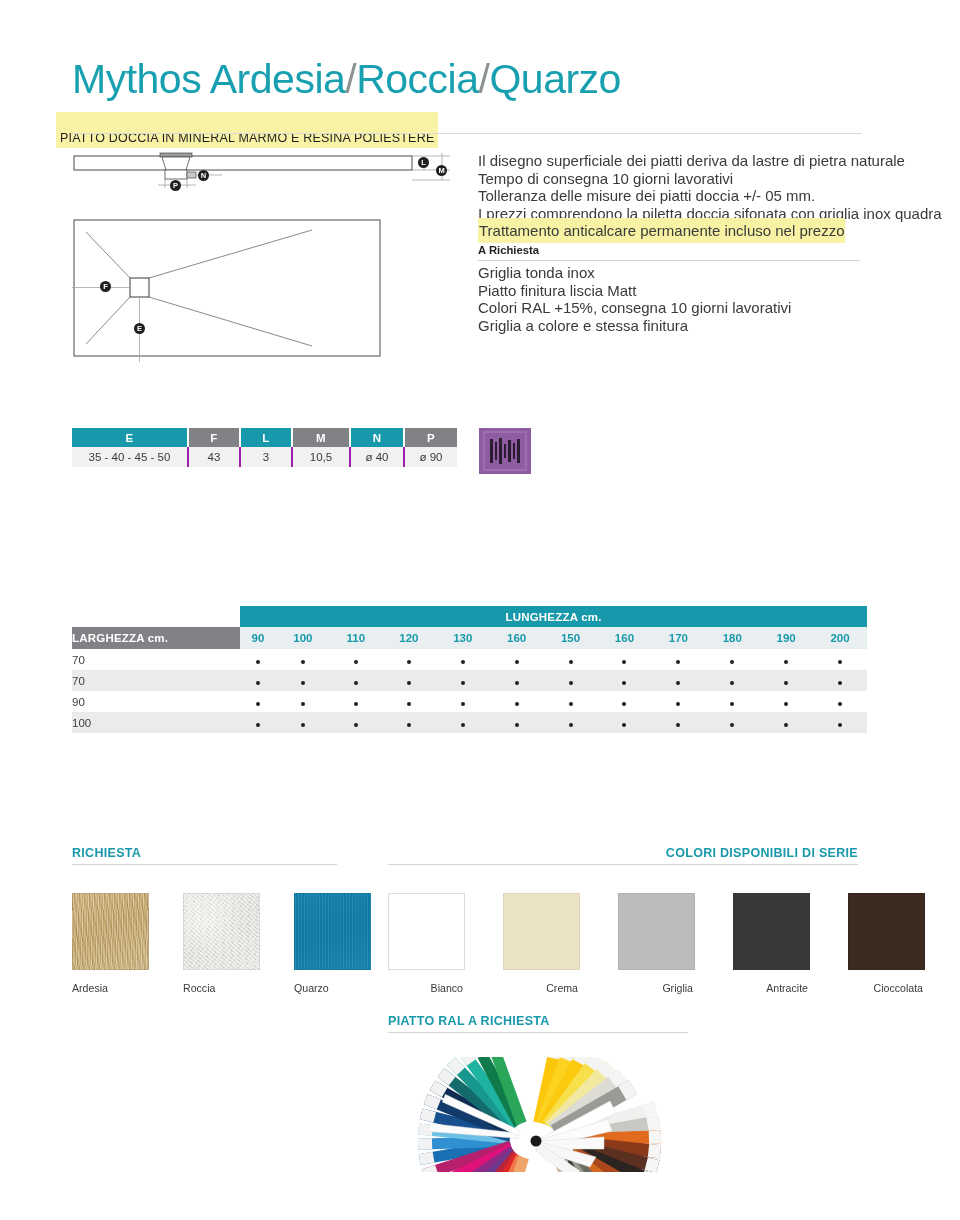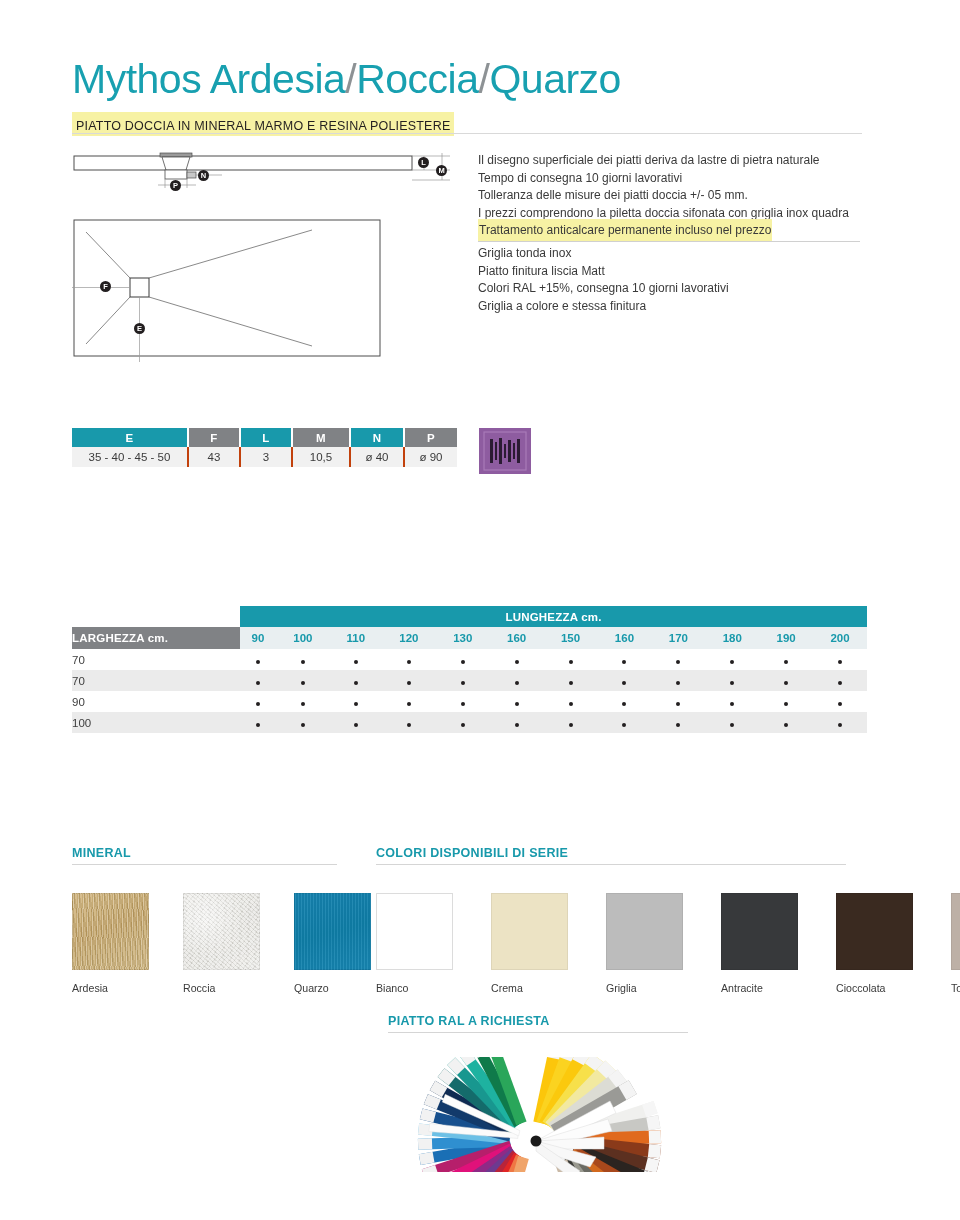--- a/index.html
+++ b/index.html
@@ -12,64 +12,64 @@
 
   
   .title{
     position:absolute;left:72px;top:55px;
     font-size:41px;line-height:48px;font-weight:400;
     letter-spacing:-0.5px;white-space:nowrap;
   }
   .title .t{color:#18a0b0;}
   .title .sl{color:#8d9295;}
   .subtitle{
-    position:absolute;left:72px;top:112px;
+    position:absolute;left:56px;top:112px;
     background:#f7f2a4;color:#231f20;
     font-size:12.5px;line-height:16px;
-    padding:6px 4px 2px 4px;letter-spacing:.2px;white-space:nowrap;
+    padding:18px 4px 2px 4px;letter-spacing:.2px;white-space:nowrap;
   }
   .hdr-rule{
     position:absolute;left:72px;top:133px;width:790px;height:1px;background:#d9d9d9;
   }
 
   
   .drawings{position:absolute;left:72px;top:148px;width:382px;height:230px;}
   .side-view{position:absolute;left:0;top:0;width:382px;height:52px;}
   .plan-view{position:absolute;left:0;top:68px;width:312px;height:148px;}
 
   .marker{
     position:absolute;width:11px;height:11px;border-radius:50%;
     background:#231f20;color:#ffffff;font-size:7.5px;line-height:11px;
     text-align:center;font-weight:700;
   }
 
   
   .desc{position:absolute;left:478px;top:152px;width:390px;}
   .desc .line{
-    font-size:12px;line-height:17.6px;color:#3a3a3a;white-space:nowrap;
+    font-size:15px;line-height:17.6px;color:#3a3a3a;white-space:nowrap;
   }
   .desc .hl{background:#f7f2a4;display:inline;padding:4px 1px;}
   .desc .sect{
     font-size:11.3px;line-height:17px;font-weight:700;color:#231f20;
     margin-top:2px;
   }
   .desc .rule{width:382px;height:1px;background:#d0d0d0;margin:1px 0 3px 0;}
 
   
   .dim-table{position:absolute;left:72px;top:428px;border-collapse:collapse;}
   .dim-table td{
     height:19px;text-align:center;vertical-align:middle;
     font-size:11.5px;padding:0;
   }
   .dim-table tr.head td{color:#ffffff;font-weight:700;font-size:11.5px;letter-spacing:.3px;}
   .dim-table tr.head td.teal{background:#1899ab;}
   .dim-table tr.head td.gray{background:#808285;}
   .dim-table tr.body td{
     background:#f1f1f1;color:#3a3a3a;height:20px;
-    border-right:2px solid #c2410c;
+    border-right:2px solid #a21caf;
   }
   .dim-table tr.head td{border-right:2px solid #ffffff;}
   .dim-table tr.head td:last-child,.dim-table tr.body td:last-child{border-right:none;}
 
   .tex-icon{
     position:absolute;left:479px;top:428px;width:52px;height:46px;
     background:#8e5ca0;display:block;
   }
   .tex-icon .bars{position:absolute;left:0;top:0;right:0;bottom:0;}
 
@@ -106,21 +106,21 @@
     white-space:nowrap;
   }
   .sec-rule{height:1px;background:#d5d5d5;margin-top:4px;}
 
   .finiture{position:absolute;left:72px;top:846px;width:265px;}
   .finiture .row{display:flex;gap:36px;margin-top:28px;}
   .sw{width:75px;}
   .sw .chip{width:75px;height:75px;display:block;border:1px solid rgba(0,0,0,.06);}
   .sw .cap{font-size:10.6px;color:#3a3a3a;margin-top:12px;display:block;}
 
-  .colori{position:absolute;left:376px;top:846px;width:470px;}
+  .colori{position:absolute;left:388px;top:846px;width:470px;text-align:right;}
   .colori .row{display:flex;gap:40px;margin-top:28px;}
   .colori .sw{width:75px;}
 
   .ral{position:absolute;left:388px;top:1014px;width:300px;}
   .ral .fan{margin-top:24px;width:300px;height:115px;display:block;}
 
   
   .tex-ardesia{
     background:
       repeating-linear-gradient(92deg, rgba(255,255,255,.32) 0 1px, rgba(0,0,0,.05) 1px 2px, rgba(255,255,255,.12) 2px 4px, rgba(120,90,40,.10) 4px 5px),
@@ -197,20 +197,21 @@
     <span class="marker" style="left:28px;top:133px;">F</span>
     <span class="marker" style="left:62px;top:175px;">E</span>
   </div>
 
   <div class="desc">
     <div class="line"><span>Il disegno superficiale dei piatti deriva da lastre di pietra naturale</span></div>
     <div class="line"><span>Tempo di consegna 10 giorni lavorativi</span></div>
     <div class="line"><span>Tolleranza delle misure dei piatti doccia +/- 05 mm.</span></div>
     <div class="line"><span>I prezzi comprendono la piletta doccia sifonata con griglia inox quadra</span></div>
     <div class="line"><span class="hl">Trattamento anticalcare permanente incluso nel prezzo</span></div>
+    <div class="sect">A Richiesta</div>
     <div class="rule"></div>
     <div class="line">Griglia tonda inox</div>
     <div class="line">Piatto finitura liscia Matt</div>
     <div class="line">Colori RAL +15%, consegna 10 giorni lavorativi</div>
     <div class="line">Griglia a colore e stessa finitura</div>
   </div>
 
   <table class="dim-table">
     <tbody>
         <tr class="head">
@@ -328,21 +329,21 @@
         <td class="mx-cell"><span class="dot"></span></td>
         <td class="mx-cell"><span class="dot"></span></td>
         <td class="mx-cell"><span class="dot"></span></td>
         <td class="mx-cell"><span class="dot"></span></td>
       </tr>
     </tbody>
       </table>
   </div>
 
   <div class="finiture">
-    <div class="sec-title">MINERAL</div>
+    <div class="sec-title">RICHIESTA</div>
     <div class="sec-rule"></div>
     <div class="row">
       <div class="sw">
         <span class="chip tex-ardesia"></span>
         <span class="cap">Ardesia</span>
       </div>
       <div class="sw">
         <span class="chip tex-roccia"></span>
         <span class="cap">Roccia</span>
       </div>

